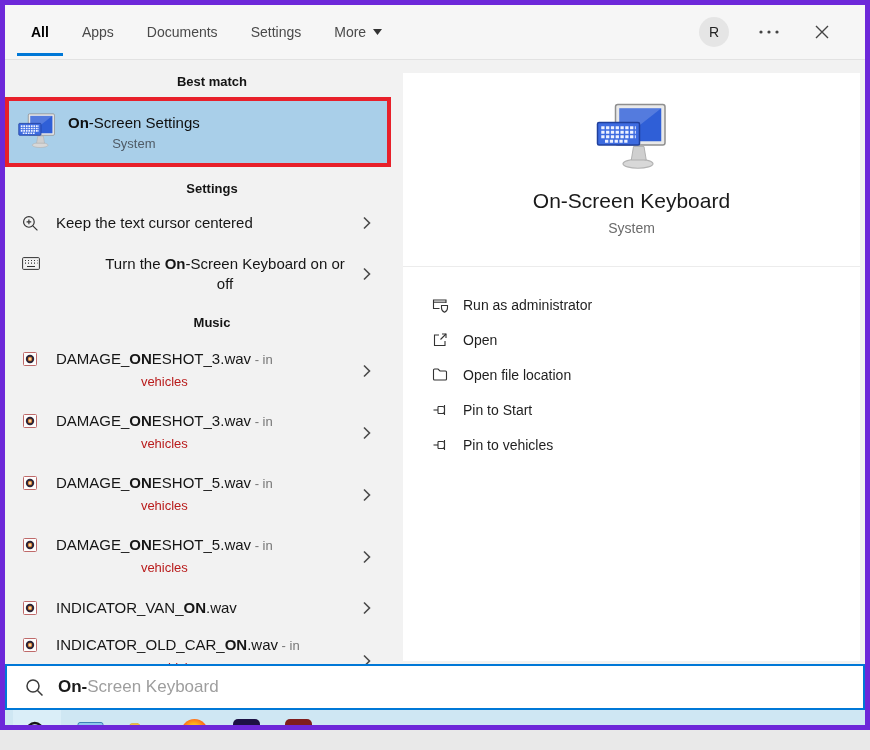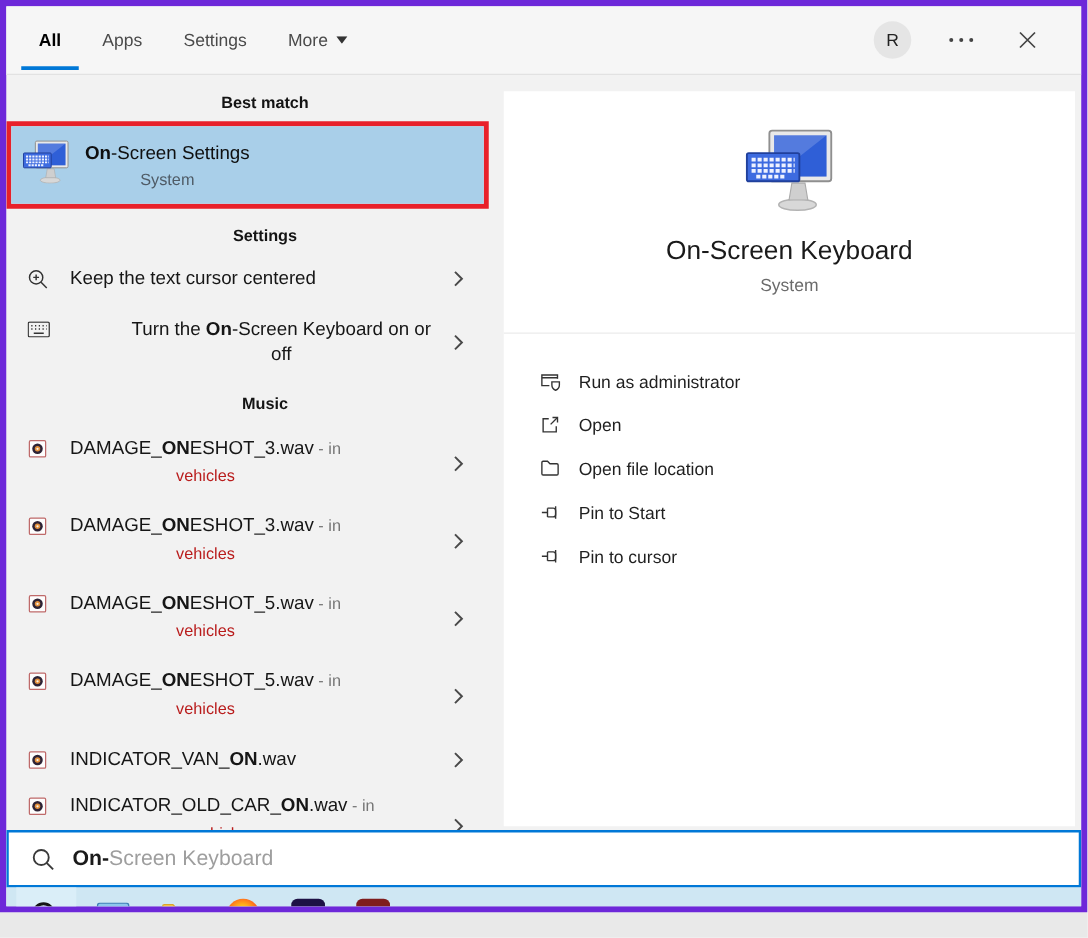--- a/index.html
+++ b/index.html
@@ -107,20 +107,21 @@
     <circle cx="8" cy="8" r="2.2" fill="#e2903c"></circle>
     <circle cx="8" cy="8" r="0.9" fill="#f7f2ea"></circle>
   </symbol>
 </svg>
 
 <div class="window">
 
   <div class="hdr">
     <div class="tab active">All</div>
     <div class="tab">Apps</div>
+    <div class="tab">Documents</div>
     <div class="tab">Settings</div>
     <div class="tab">
       <span>More</span>
       <span class="tri">
         <svg width="9" height="6" viewBox="0 0 9 6">
             <polygon points="0,0 9,0 4.5,6" fill="#333"></polygon>
           </svg>
       </span>
     </div>
     <div class="hdr-right">
@@ -349,21 +350,21 @@
       </div>
       <div class="act">
         <span class="aic">
           <svg width="16" height="16" viewBox="0 0 16 16" fill="none" stroke="#333" stroke-width="1.1">
             <path d="M1.5 8 H6"></path>
               <path d="M6 4.5 V11.5"></path>
             <path d="M6 4.5 H10.5 Q12.5 4.5 12.5 6.5 V9.5 Q12.5 11.5 10.5 11.5 H6"></path>
               <path d="M12.5 3 V13"></path>
           </svg>
           </span>
-        <span class="albl">Pin to cursor</span>
+        <span class="albl">Pin to vehicles</span>
       </div>
     </div>
   </div>
 
   <div class="search">
     <span style="display:flex;">
       <svg width="19" height="19" viewBox="0 0 19 19" fill="none" stroke="#3a3a3a" stroke-width="1.5">
         <circle cx="8" cy="8" r="6"></circle>
           <path d="M12.5 12.5 L17.5 17.5"></path>
       </svg>

